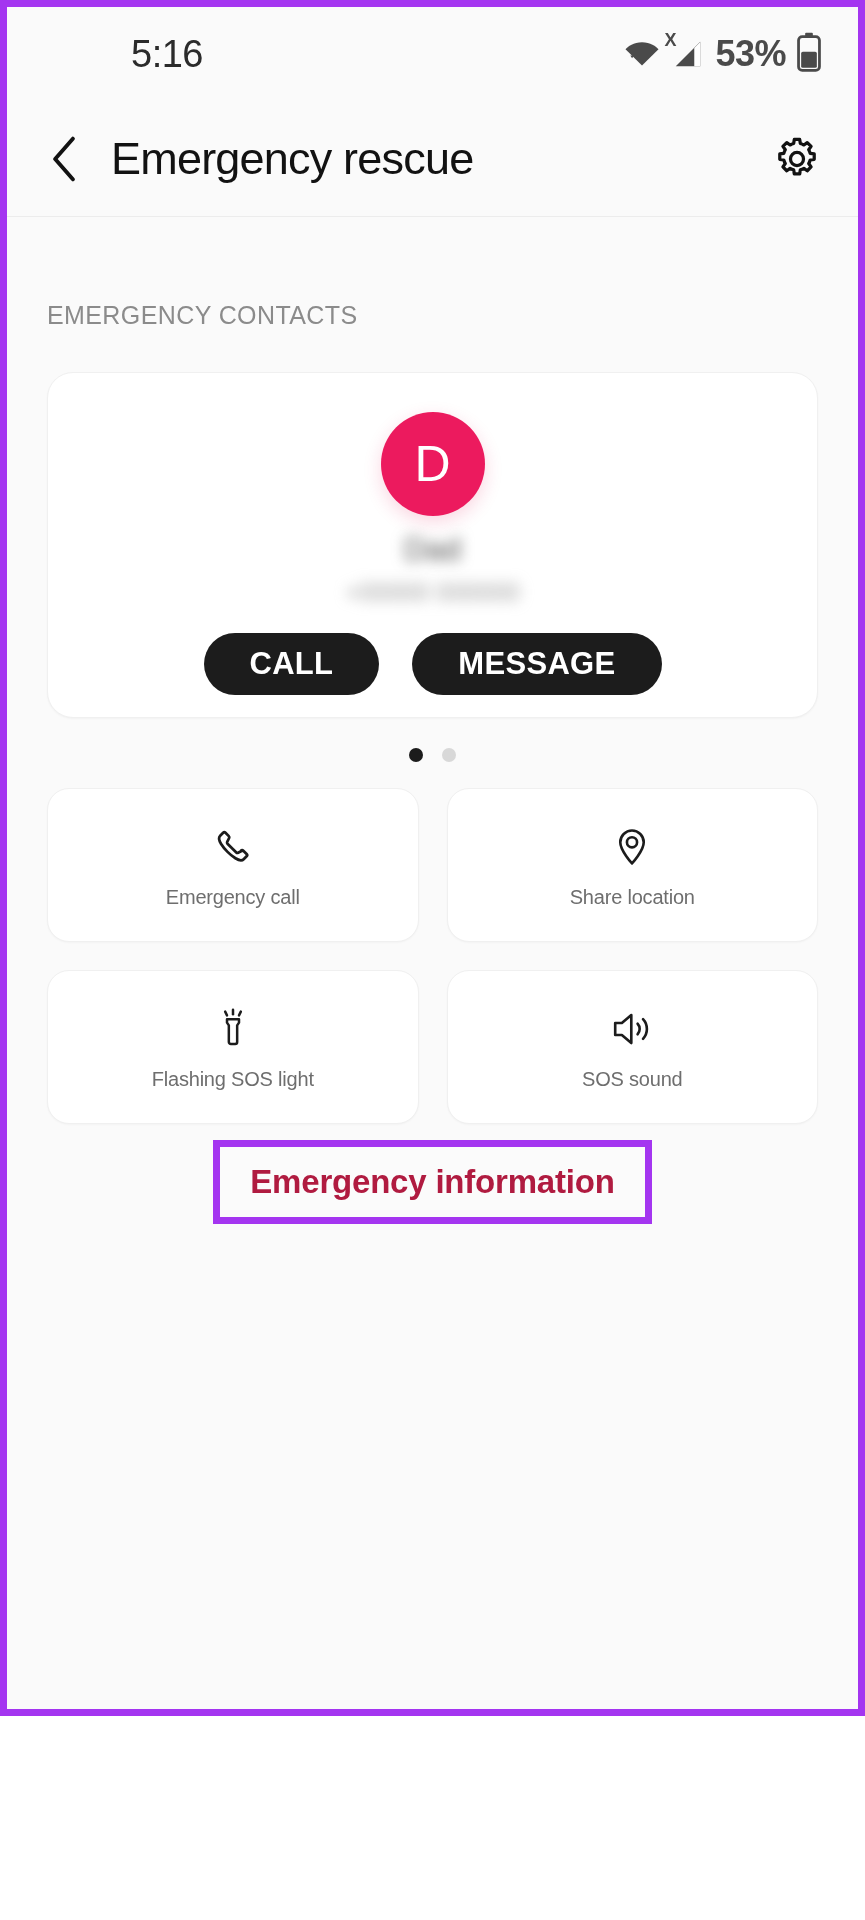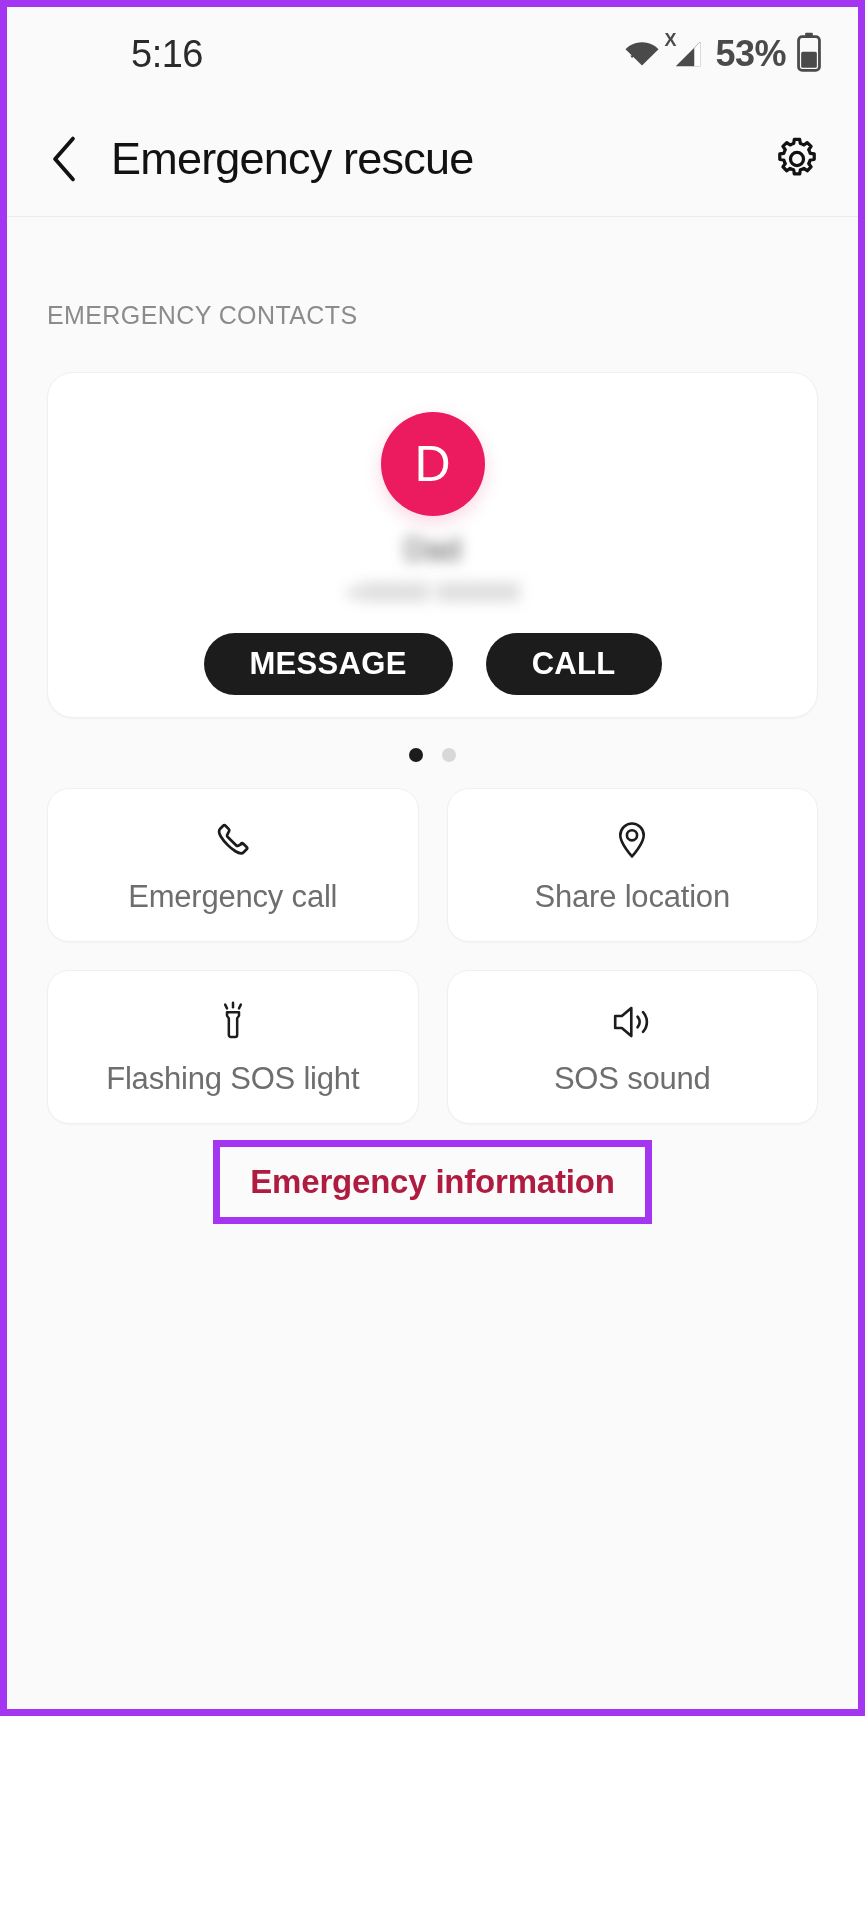--- a/index.html
+++ b/index.html
@@ -210,21 +210,21 @@
     cursor: pointer;
     box-shadow: 0 1px 2px rgba(0,0,0,0.03);
   }
   .tile-icon {
     height: 50px;
     display: flex;
     align-items: center;
     justify-content: center;
   }
   .tile-label {
-    font-size: 31px;
+    font-size: 20px;
     color: #6e6e6e;
     letter-spacing: -0.2px;
   }
 
   
   .info-wrap {
     display: flex;
     justify-content: center;
     margin-top: 16px;
   }
@@ -302,22 +302,22 @@
 
     <div class="section-label">EMERGENCY CONTACTS</div>
 
     <div class="contact-card">
       <div class="avatar" style="background: rgb(236, 26, 94);">
         <span>D</span>
       </div>
       <div class="contact-name">Dad</div>
       <div class="contact-number">+00000 000000</div>
       <div class="contact-actions">
+        <button class="pill-btn">CALL</button>
         <button class="pill-btn">MESSAGE</button>
-        <button class="pill-btn">CALL</button>
       </div>
     </div>
 
     <div class="page-dots">
       <span class="dot active"></span>
       <span class="dot inactive"></span>
     </div>
 
     <div class="tile-grid">
 

